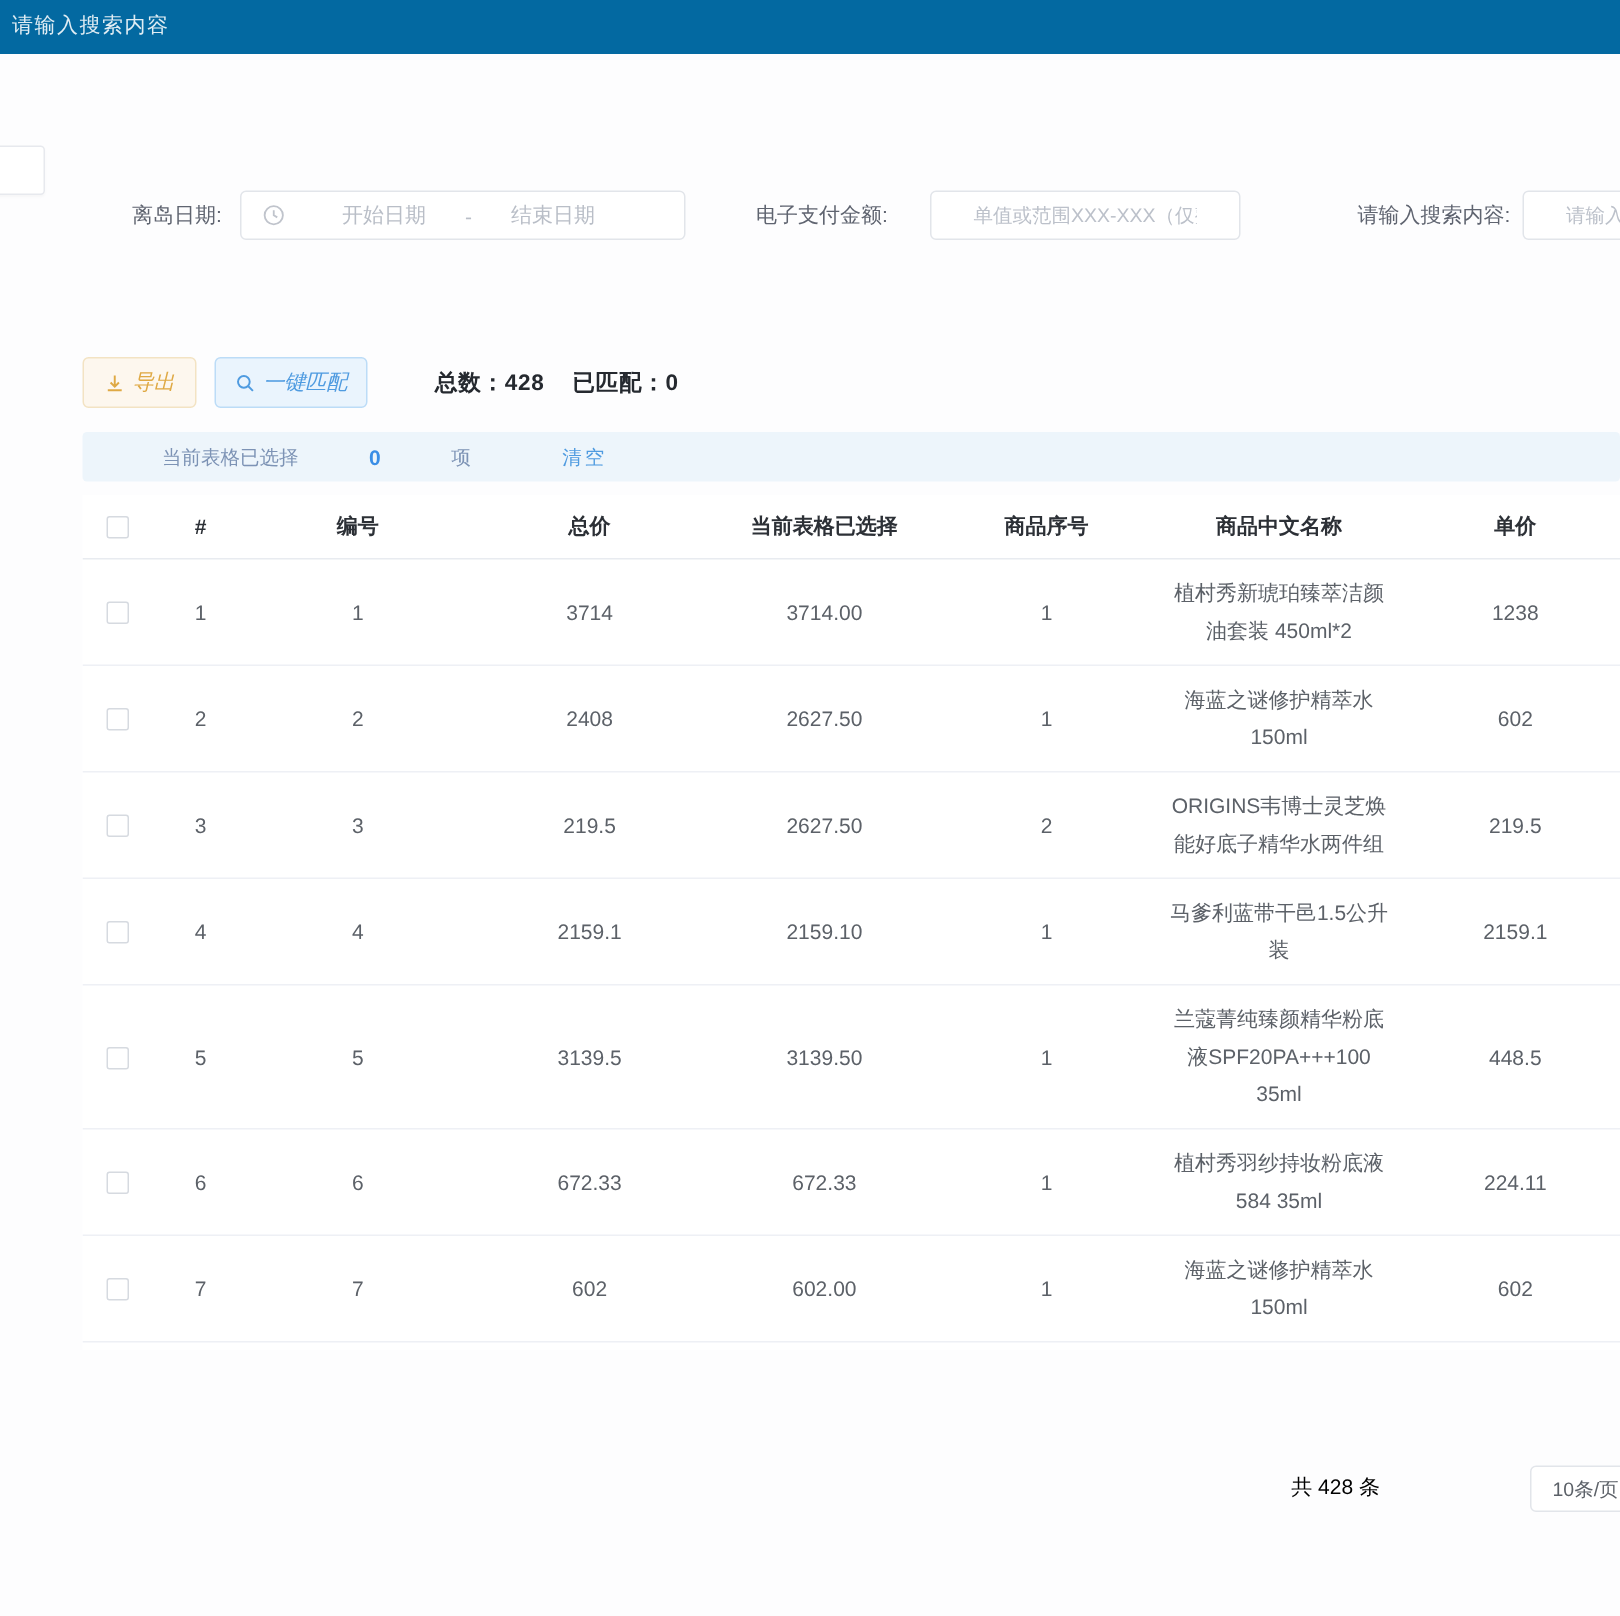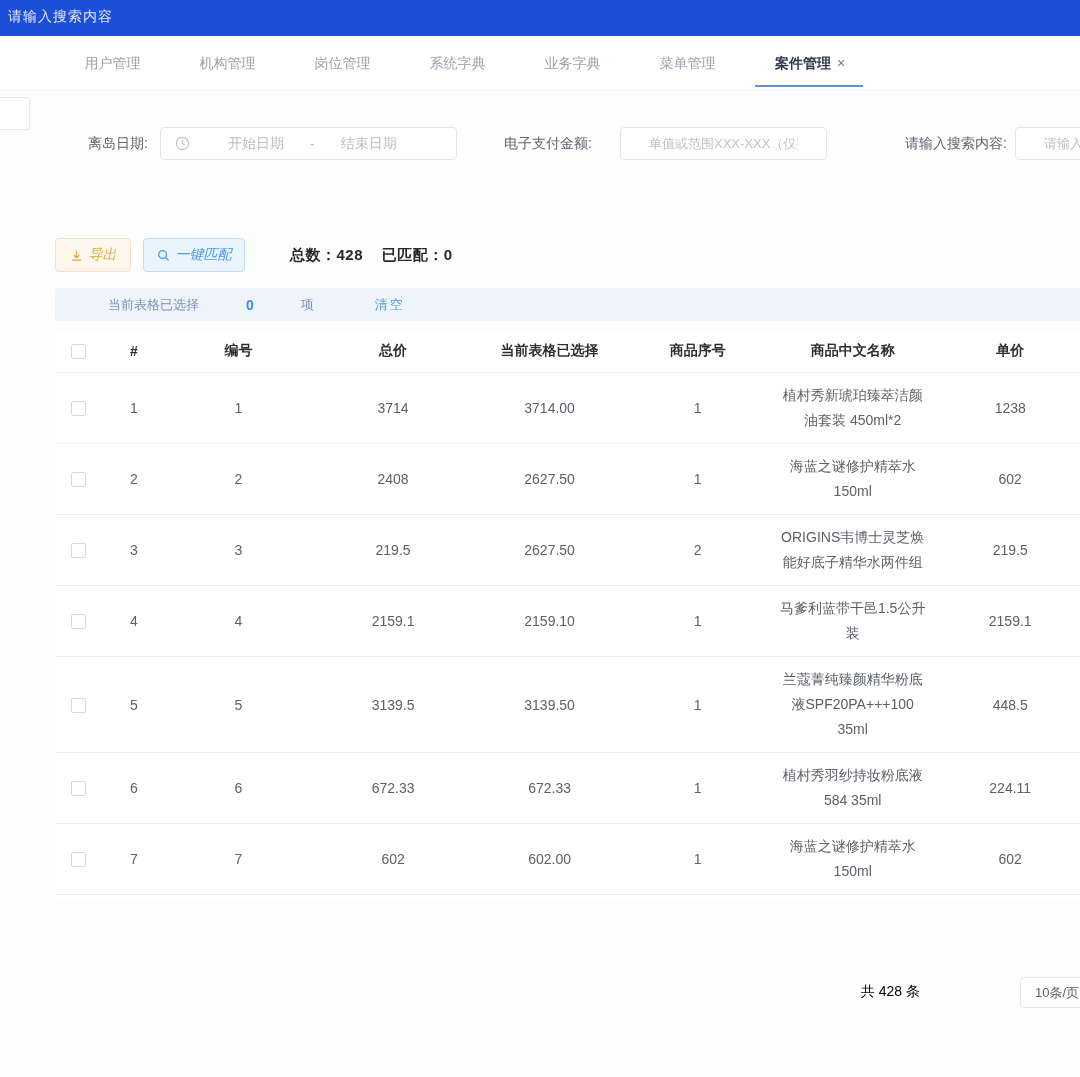--- a/index.html
+++ b/index.html
@@ -1,21 +1,21 @@
 <!DOCTYPE html>
 <html><head>
 <meta charset="utf-8">
 <style>
   * { margin:0; padding:0; box-sizing:border-box; }
   html,body { width:1080px; height:1077px; }
   body { font-family:"Liberation Sans","DejaVu Sans",sans-serif; background:#fff; }
   #app { position:relative; width:1080px; height:1077px; overflow:hidden; background:#fdfdfe; }
 
   
-  .topbar { position:absolute; left:0; top:0; width:1080px; height:36px; background:#1d4ed8; }
+  .topbar { position:absolute; left:0; top:0; width:1080px; height:36px; background:#0369a1; }
   .topbar-search { position:absolute; left:8px; top:8px; font-size:14px; color:rgba(255,255,255,0.88); letter-spacing:1px; }
 
   
   .tabbar { position:absolute; left:0; top:36px; width:1080px; height:55px; background:#ffffff; border-bottom:1px solid #f0f2f5; }
   .tabs { position:absolute; left:55px; top:0; height:55px; display:flex; align-items:center; }
   .tab { width:115px; text-align:center; font-size:14px; color:#9aa1ab; cursor:pointer; }
   .tab-active { position:relative; width:130px; color:#2f3b4c; font-weight:bold; }
   .tab-active .tab-close { font-weight:normal; color:#6b7787; margin-left:6px; font-size:14px; }
   .tab-underline { position:absolute; left:10px; bottom:-14px; width:108px; height:2px; background:#5f95c9; }
 
@@ -71,34 +71,20 @@
 </style>
 </head>
 <body>
 
 <div id="app">
 
   <div class="topbar">
     <span class="topbar-search">请输入搜索内容</span>
   </div>
 
-  <div class="tabbar">
-    <div class="tabs">
-      <div class="tab">用户管理</div>
-      <div class="tab">机构管理</div>
-      <div class="tab">岗位管理</div>
-      <div class="tab">系统字典</div>
-      <div class="tab">业务字典</div>
-      <div class="tab">菜单管理</div>
-      <div class="tab tab-active">
-        <span>案件管理</span><span class="tab-close">×</span>
-        <span class="tab-underline"></span>
-      </div>
-    </div>
-  </div>
 
   <div class="left-stub"></div>
 
   <div class="filters">
     <span class="f-label lbl-date">离岛日期:</span>
     <div class="date-range">
       <svg class="clock-icon" viewBox="0 0 16 16" fill="none" stroke="currentColor" stroke-width="1.3">
         <circle cx="8" cy="8" r="6.5"></circle>
           <path d="M8 4.5 V8 L10.5 9.5"></path>
       </svg>

